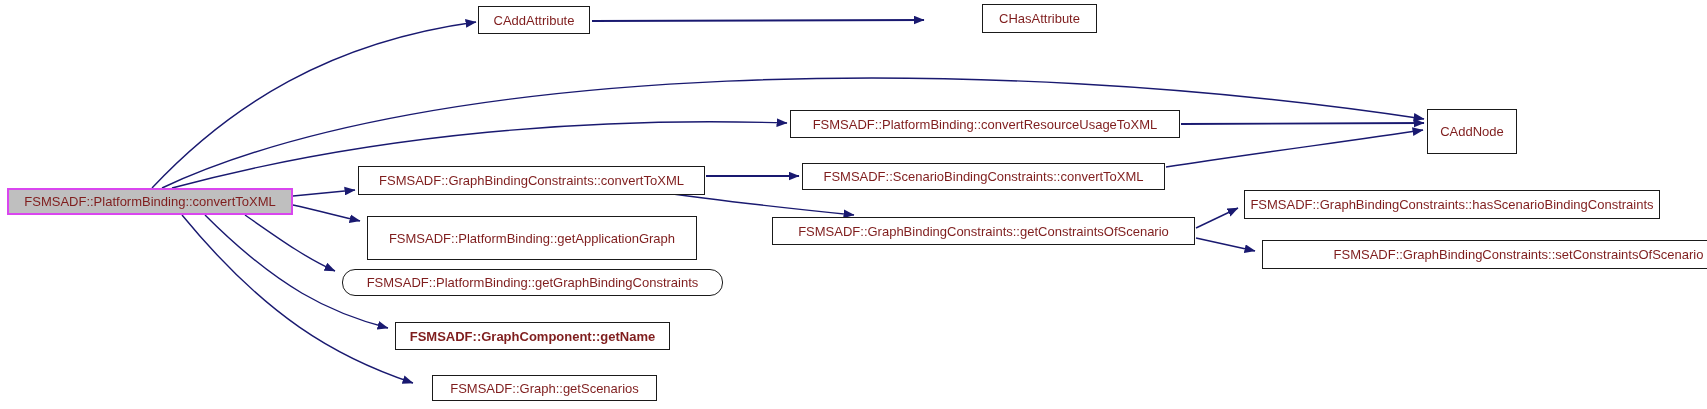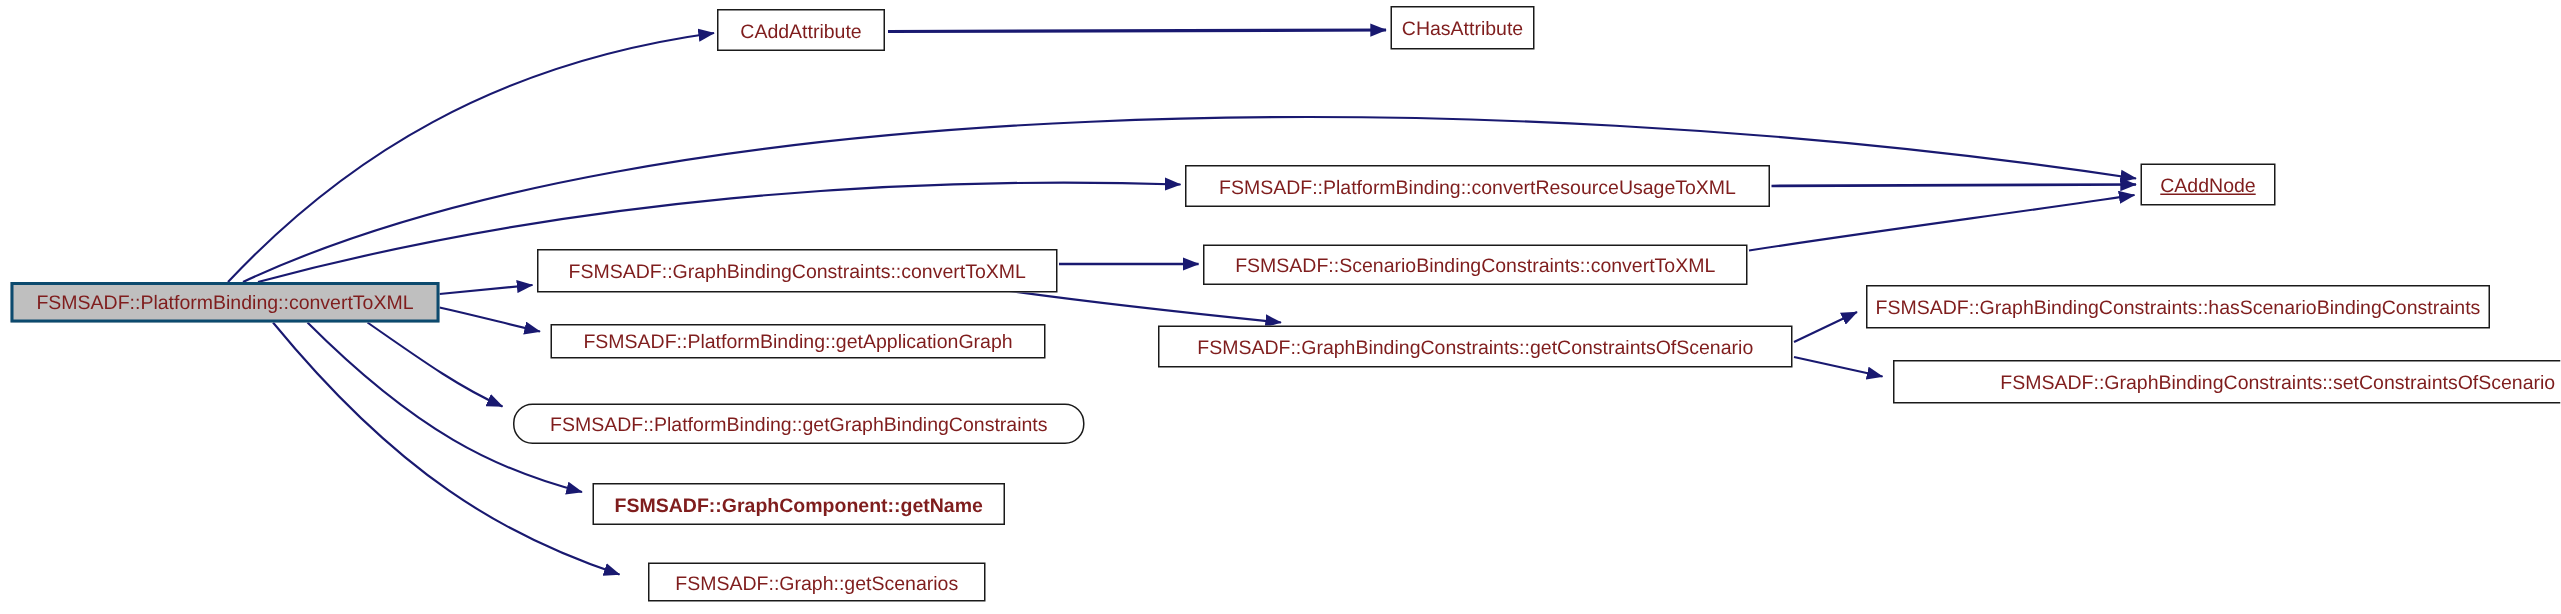--- a/index.html
+++ b/index.html
@@ -30,21 +30,21 @@
     line-height: 1;
     display: flex;
     align-items: center;
     justify-content: center;
     white-space: nowrap;
     padding: 0 4px;
     cursor: pointer;
   }
   .node.highlight {
     background: #bfbfbf;
-    border: 2px solid #0c4a6e;
+    border: 2px solid #d946ef;
   }
 </style>
 </head>
 <body>
 
 <div id="canvas">
   <svg id="edge-layer" width="1707" height="409" viewBox="0 0 1707 409" xmlns="http://www.w3.org/2000/svg">
     <defs>
       <marker id="arrowhead" viewBox="0 0 10 8" refX="9.5" refY="4" markerWidth="11" markerHeight="9" markerUnits="userSpaceOnUse" orient="auto">
         <path d="M0,0 L10,4 L0,8 Z" fill="#191970"></path>
@@ -68,36 +68,36 @@
         <path d="M1196,238 L1255,251" fill="none" stroke="#191970" stroke-width="1.4" marker-end="url(#arrowhead)"></path>
       </g>
   </svg>
   <div id="node-layer">
       <div class="node highlight" style="left: 7px; top: 188px; width: 286px; height: 27px;">
         <span>FSMSADF::PlatformBinding::convertToXML</span>
       </div>
       <div class="node" style="left: 478px; top: 6px; width: 112px; height: 28px;">
         <span>CAddAttribute</span>
       </div>
-      <div class="node" style="left: 927px; top: 4px; width: 96px; height: 29px;">
+      <div class="node" style="left: 982px; top: 4px; width: 115px; height: 29px;">
         <span>CHasAttribute</span>
       </div>
-      <div class="node" style="left: 1427px; top: 109px; width: 90px; height: 28px; text-decoration: underline;">
+      <div class="node" style="left: 1427px; top: 109px; width: 90px; height: 45px;">
         <span>CAddNode</span>
       </div>
       <div class="node" style="left: 790px; top: 110px; width: 390px; height: 28px;">
         <span>FSMSADF::PlatformBinding::convertResourceUsageToXML</span>
       </div>
       <div class="node" style="left: 358px; top: 166px; width: 347px; height: 29px;">
         <span>FSMSADF::GraphBindingConstraints::convertToXML</span>
       </div>
       <div class="node" style="left: 802px; top: 163px; width: 363px; height: 27px;">
         <span>FSMSADF::ScenarioBindingConstraints::convertToXML</span>
       </div>
-      <div class="node" style="left: 367px; top: 216px; width: 330px; height: 23px;">
+      <div class="node" style="left: 367px; top: 216px; width: 330px; height: 44px;">
         <span>FSMSADF::PlatformBinding::getApplicationGraph</span>
       </div>
       <div class="node" style="left: 342px; top: 269px; width: 381px; height: 27px; border-radius: 13px;">
         <span>FSMSADF::PlatformBinding::getGraphBindingConstraints</span>
       </div>
       <div class="node" style="left: 395px; top: 322px; width: 275px; height: 28px; font-weight: bold;">
         <span>FSMSADF::GraphComponent::getName</span>
       </div>
       <div class="node" style="left: 420px; top: 375px; width: 225px; height: 26px; margin-left: 12px;">
         <span>FSMSADF::Graph::getScenarios</span>

